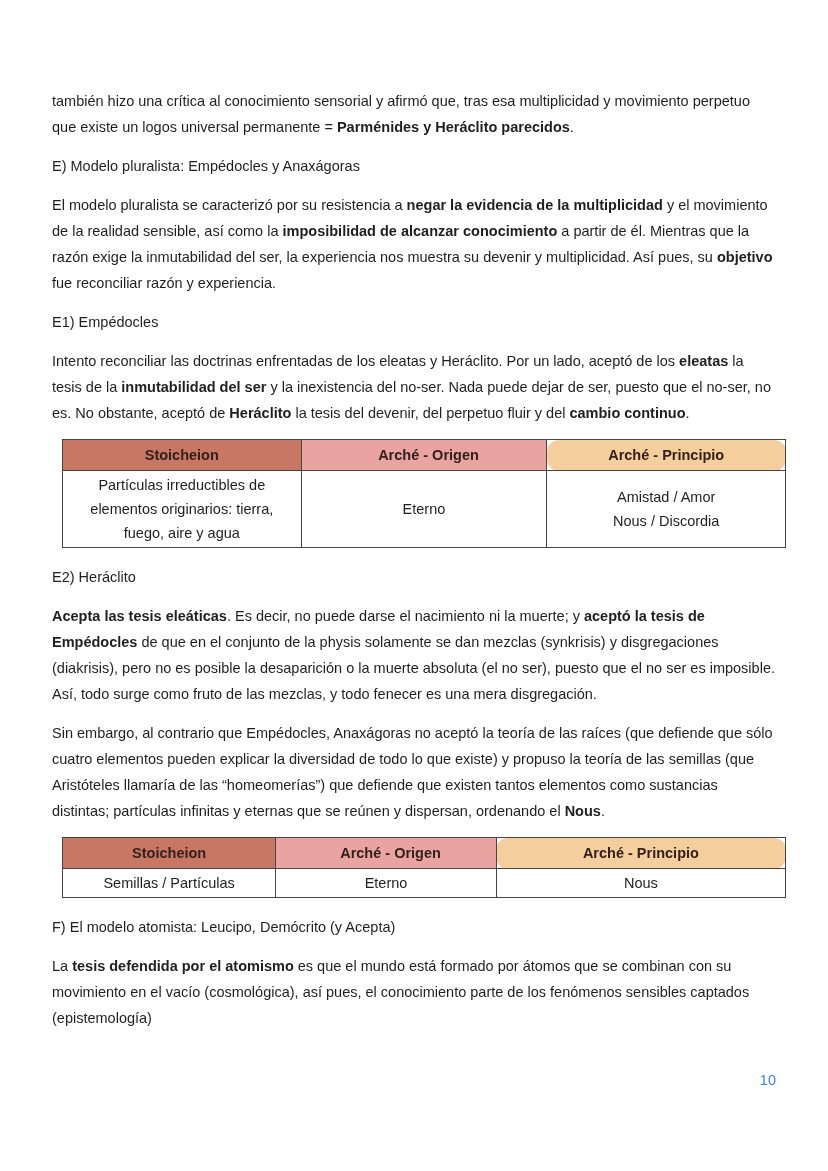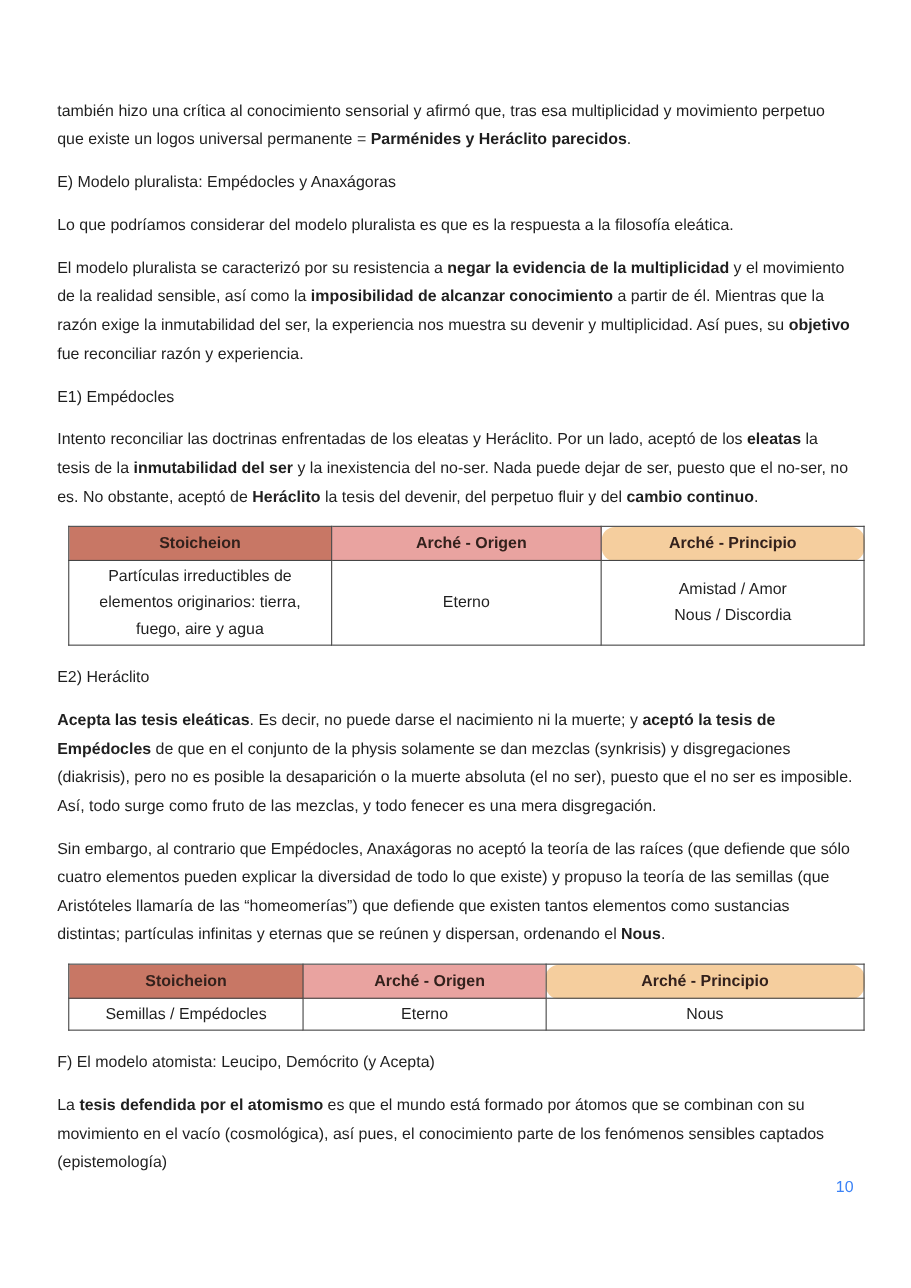--- a/index.html
+++ b/index.html
@@ -58,21 +58,20 @@
 </head>
 <body>
 
 <div class="page">
   <div class="content">
 
     <p><span>también hizo una crítica al conocimiento sensorial y afirmó que, tras esa multiplicidad y movimiento perpetuo que existe un logos universal permanente = </span><b>Parménides y Heráclito parecidos</b><span>.</span></p>
 
     <p>E) Modelo pluralista: Empédocles y Anaxágoras</p>
 
-    <p><span>Lo que podríamos considerar del modelo pluralista es que es la respuesta a la filosofía eleática.</span></p>
 
     <p><span>El modelo pluralista se caracterizó por su resistencia a </span><b>negar la evidencia de la multiplicidad</b><span> y el movimiento de la realidad sensible, así como la </span><b>imposibilidad de alcanzar conocimiento</b><span> a partir de él.  Mientras que la razón exige la inmutabilidad del ser, la experiencia nos muestra su devenir y multiplicidad. Así pues, su </span><b>objetivo</b><span> fue reconciliar razón y experiencia.</span></p>
 
     <p>E1) Empédocles</p>
 
     <p><span>Intento reconciliar las doctrinas enfrentadas de los eleatas y Heráclito. Por un lado, aceptó de los </span><b>eleatas</b><span> la tesis de la </span><b>inmutabilidad del ser</b><span> y la inexistencia del no-ser. Nada puede dejar de ser, puesto que el no-ser, no es. No obstante, aceptó de </span><b>Heráclito</b><span> la tesis del devenir, del perpetuo fluir y del </span><b>cambio continuo</b><span>.</span></p>
 
     <table class="t1">
       <thead>
         <tr>
@@ -100,21 +99,21 @@
     <table class="t2">
       <thead>
         <tr>
           <th class="c1 hdr-1">Stoicheion</th>
           <th class="c2 hdr-2">Arché - Origen</th>
           <th class="c3 hdr-3">Arché - Principio</th>
         </tr>
       </thead>
       <tbody>
         <tr>
-          <td class="c1">Semillas / Empédocles</td>
+          <td class="c1">Semillas / Partículas</td>
           <td class="c2">Eterno</td>
           <td class="c3">Nous</td>
         </tr>
       </tbody>
     </table>
 
     <p>F) El modelo atomista: Leucipo, Demócrito (y Acepta)</p>
 
     <p><span>La </span><b>tesis defendida por el atomismo</b><span> es que el mundo está formado por átomos que se combinan con su movimiento en el vacío (cosmológica), así pues, el conocimiento parte de los fenómenos sensibles captados (epistemología)</span></p>
 

